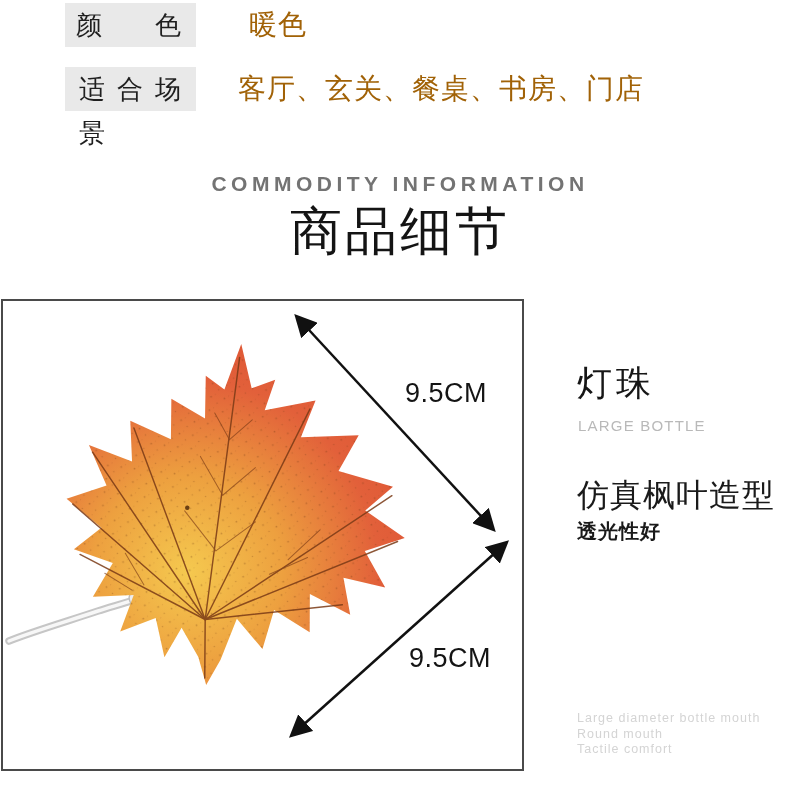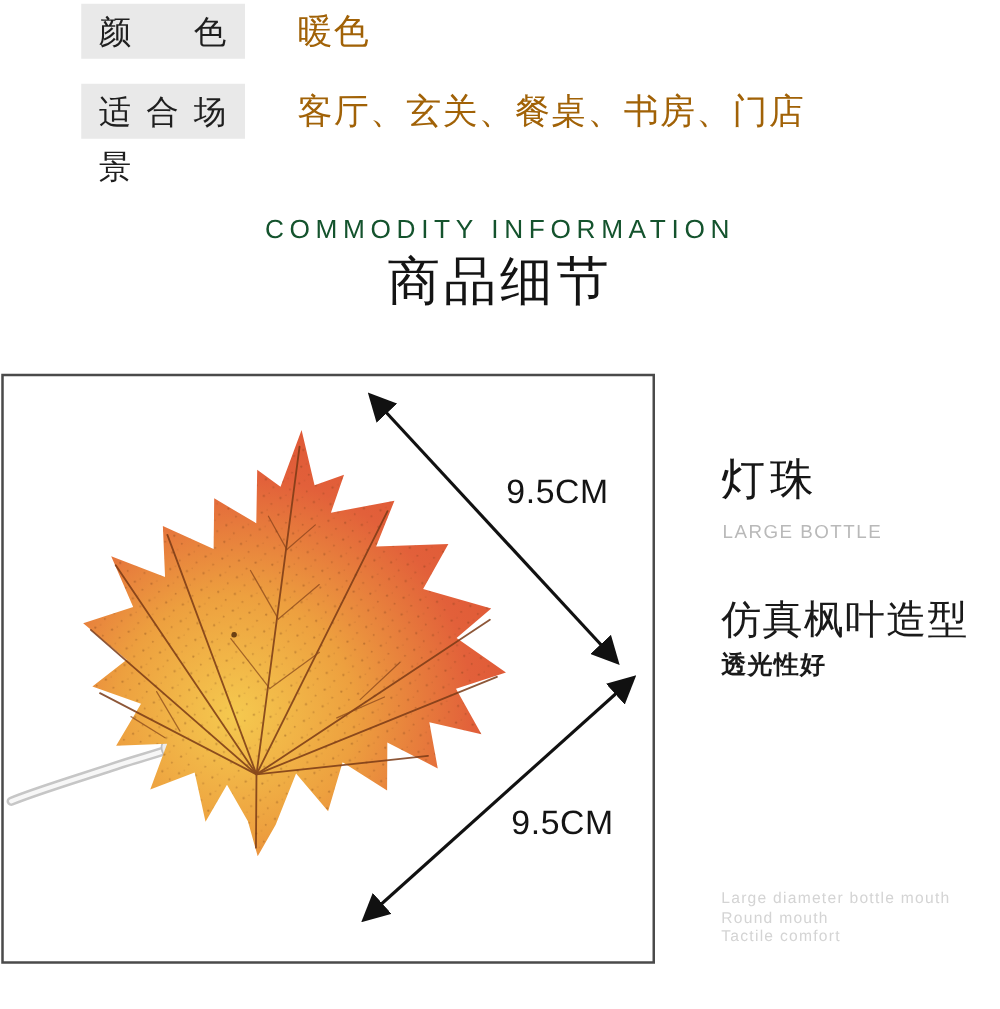--- a/index.html
+++ b/index.html
@@ -10,29 +10,29 @@
   
   .spec-label{
     position:absolute;left:65px;width:131px;height:44px;box-sizing:border-box;
     background:#e9e9e9;padding:0 14px;font-size:26px;line-height:44px;color:#1f1f1f;
     text-align:justify;text-align-last:justify;letter-spacing:1px;
   }
   .spec-value{
     position:absolute;left:238px;height:44px;font-size:28px;line-height:44px;color:#a16207;
     letter-spacing:1px;white-space:nowrap;
   }
-  .row1{top:3px;} .row2{top:67px;}
+  .row1{top:3px;padding-left:11px;} .row2{top:67px;}
   
   .header-en{
     position:absolute;top:172px;left:0;width:800px;text-align:center;
-    font-size:21px;font-weight:400;letter-spacing:4.5px;color:#14532d;
+    font-size:21px;font-weight:700;letter-spacing:4.5px;color:#737373;
   }
   .header-zh{
     position:absolute;top:197px;left:0;width:800px;text-align:center;
-    font-size:42px;font-weight:500;letter-spacing:3px;color:#141414;
+    font-size:52px;font-weight:500;letter-spacing:3px;color:#141414;
   }
   
   .figure-box{
     position:absolute;left:1px;top:299px;width:523px;height:472px;box-sizing:border-box;
     border:2px solid #4a4a4a;background:#ffffff;
   }
   .figure-box svg{position:absolute;left:0;top:0;}
   .dim-label{
     position:absolute;font-size:27px;font-weight:500;color:#141414;letter-spacing:0.5px;
     white-space:nowrap;

